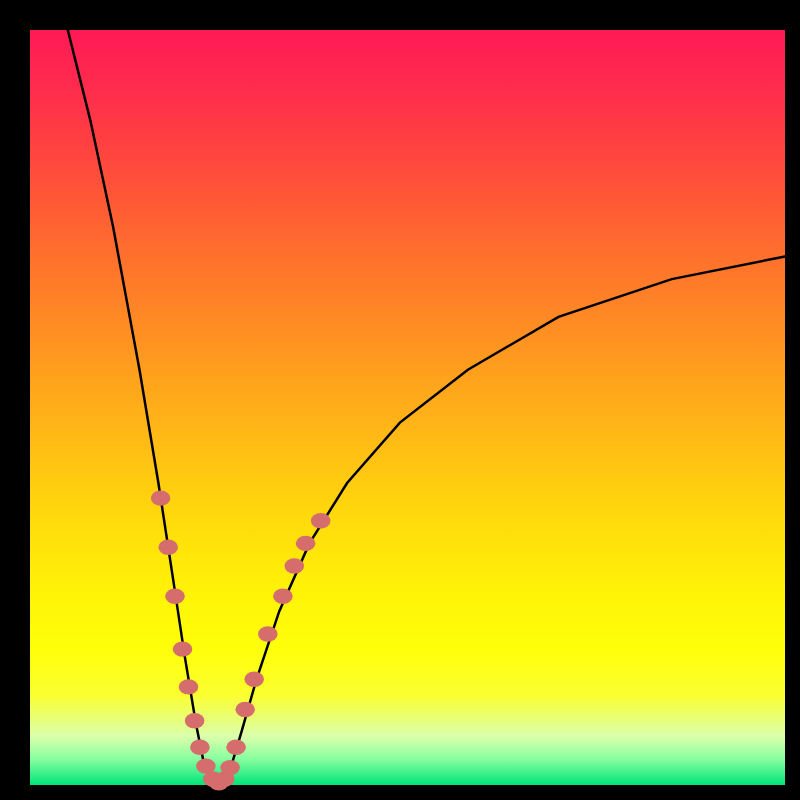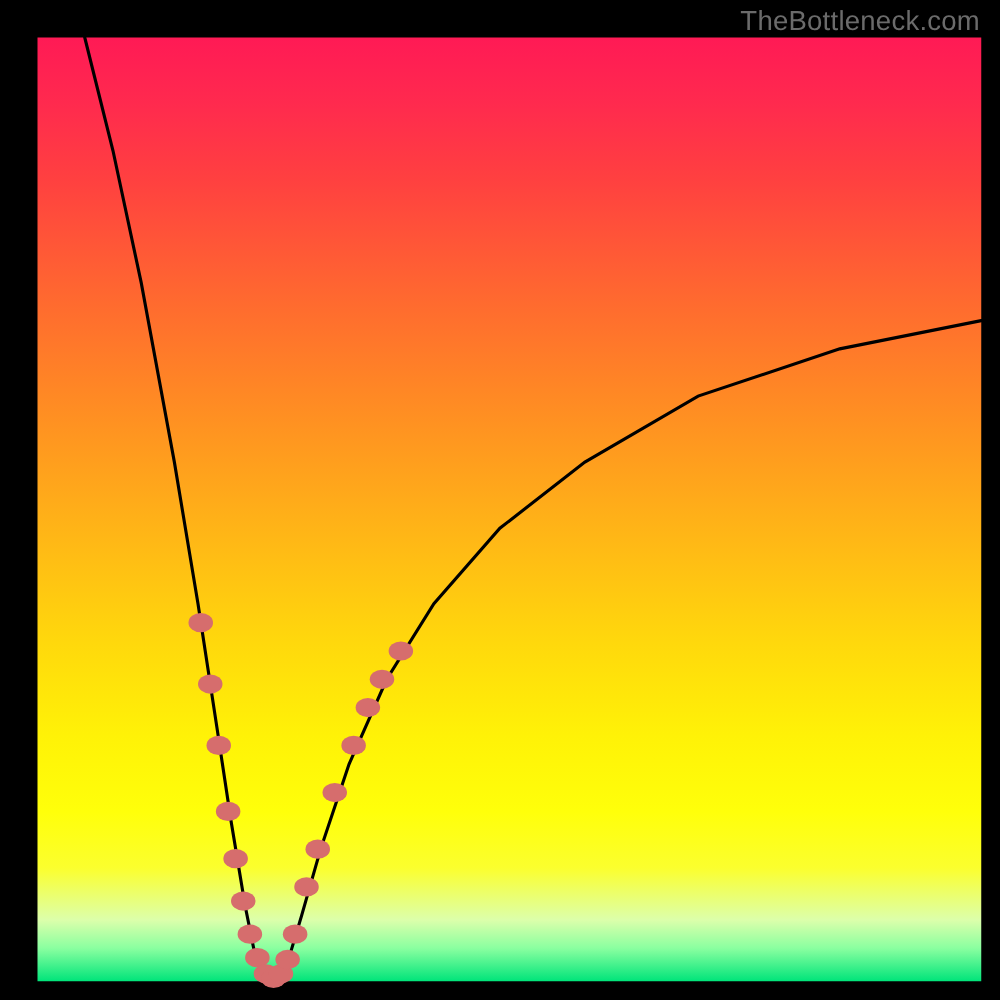--- a/index.html
+++ b/index.html
@@ -94,14 +94,13 @@
           <ellipse cx="215.2" cy="679.5" rx="9.8" ry="7.7" class="marker" fill="#d66d6d"></ellipse>
           <ellipse cx="224.2" cy="649.3" rx="9.8" ry="7.7" class="marker" fill="#d66d6d"></ellipse>
           <ellipse cx="237.8" cy="604.0" rx="9.8" ry="7.7" class="marker" fill="#d66d6d"></ellipse>
           <ellipse cx="252.9" cy="566.3" rx="9.8" ry="7.7" class="marker" fill="#d66d6d"></ellipse>
           <ellipse cx="264.3" cy="536.0" rx="9.8" ry="7.7" class="marker" fill="#d66d6d"></ellipse>
           <ellipse cx="275.6" cy="513.4" rx="9.8" ry="7.7" class="marker" fill="#d66d6d"></ellipse>
           <ellipse cx="290.7" cy="490.8" rx="9.8" ry="7.7" class="marker" fill="#d66d6d"></ellipse>
         </g>
     </svg>
   </div>
-  <div class="watermark">TheBottleneck.com</div>
 </div>
 
 </body></html>

